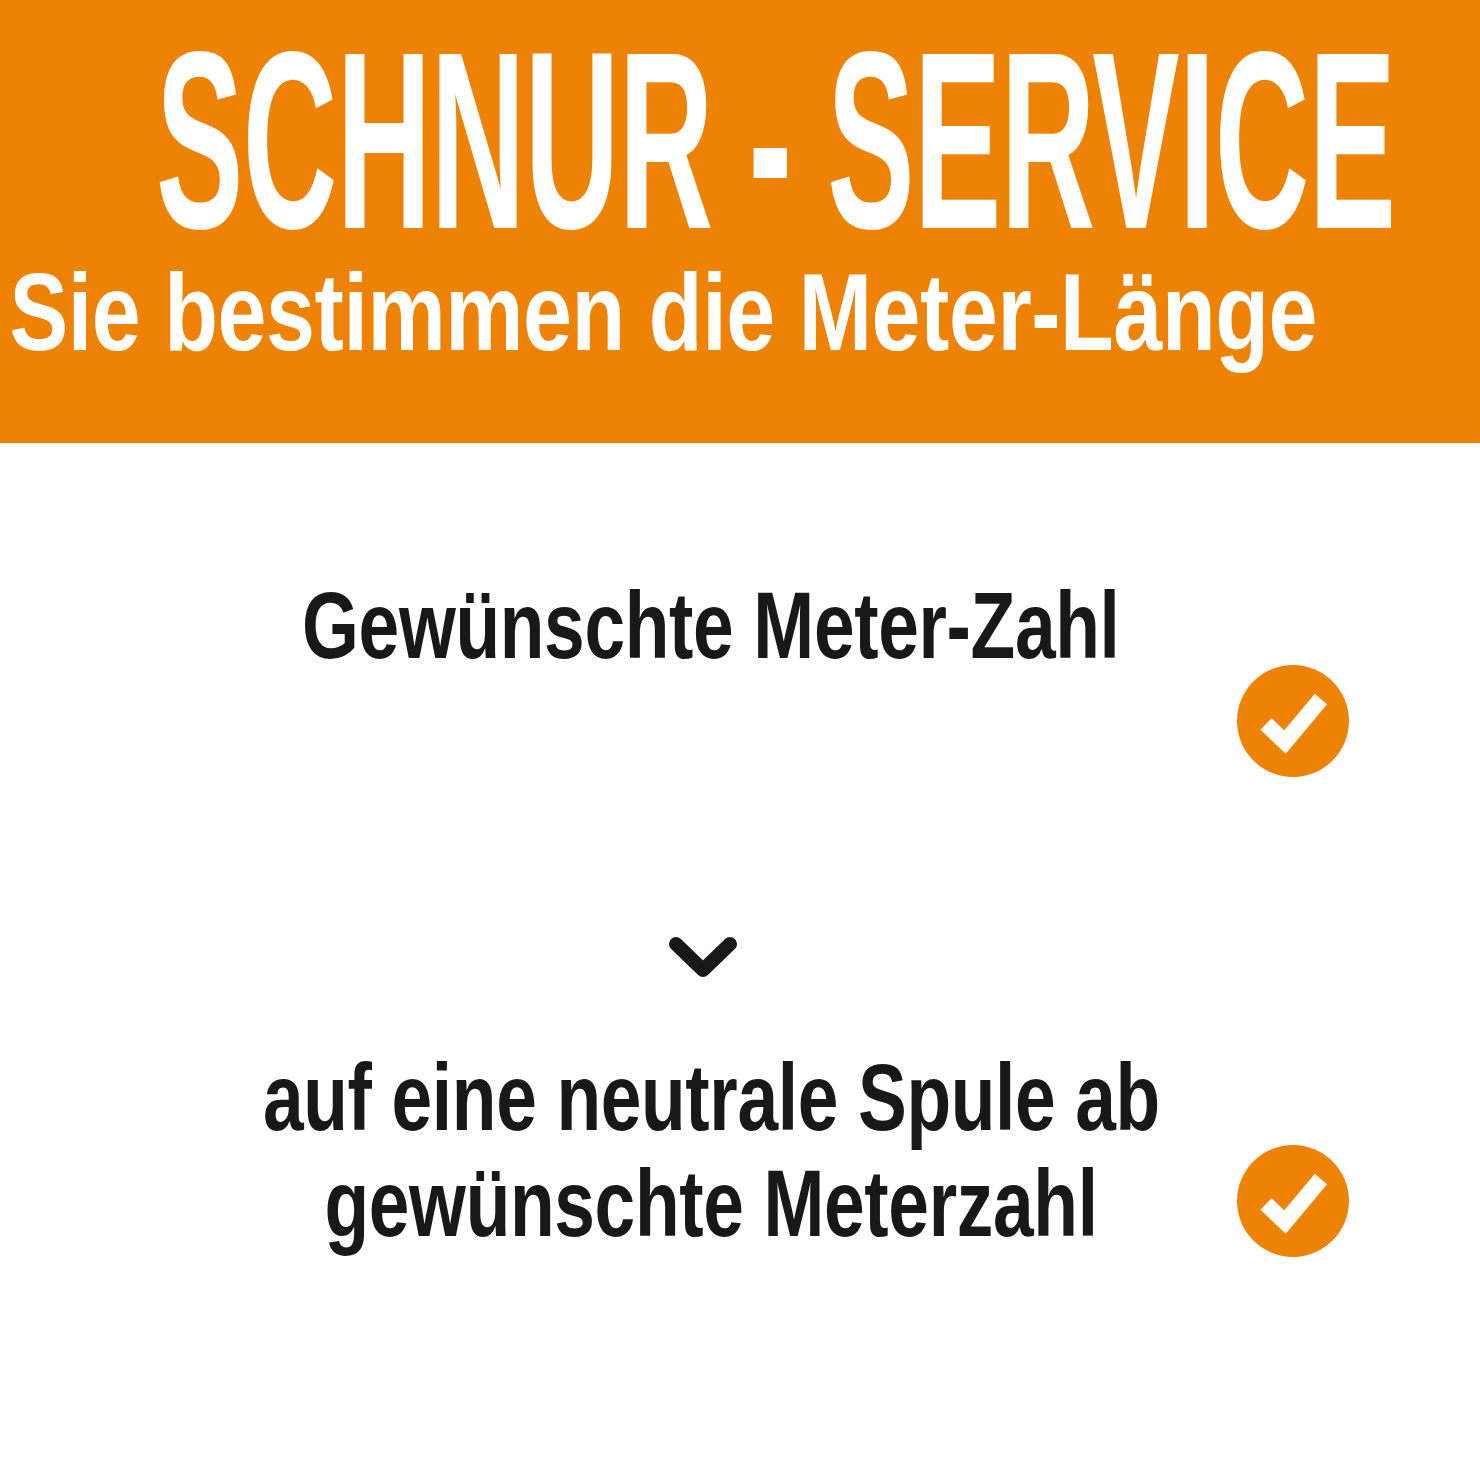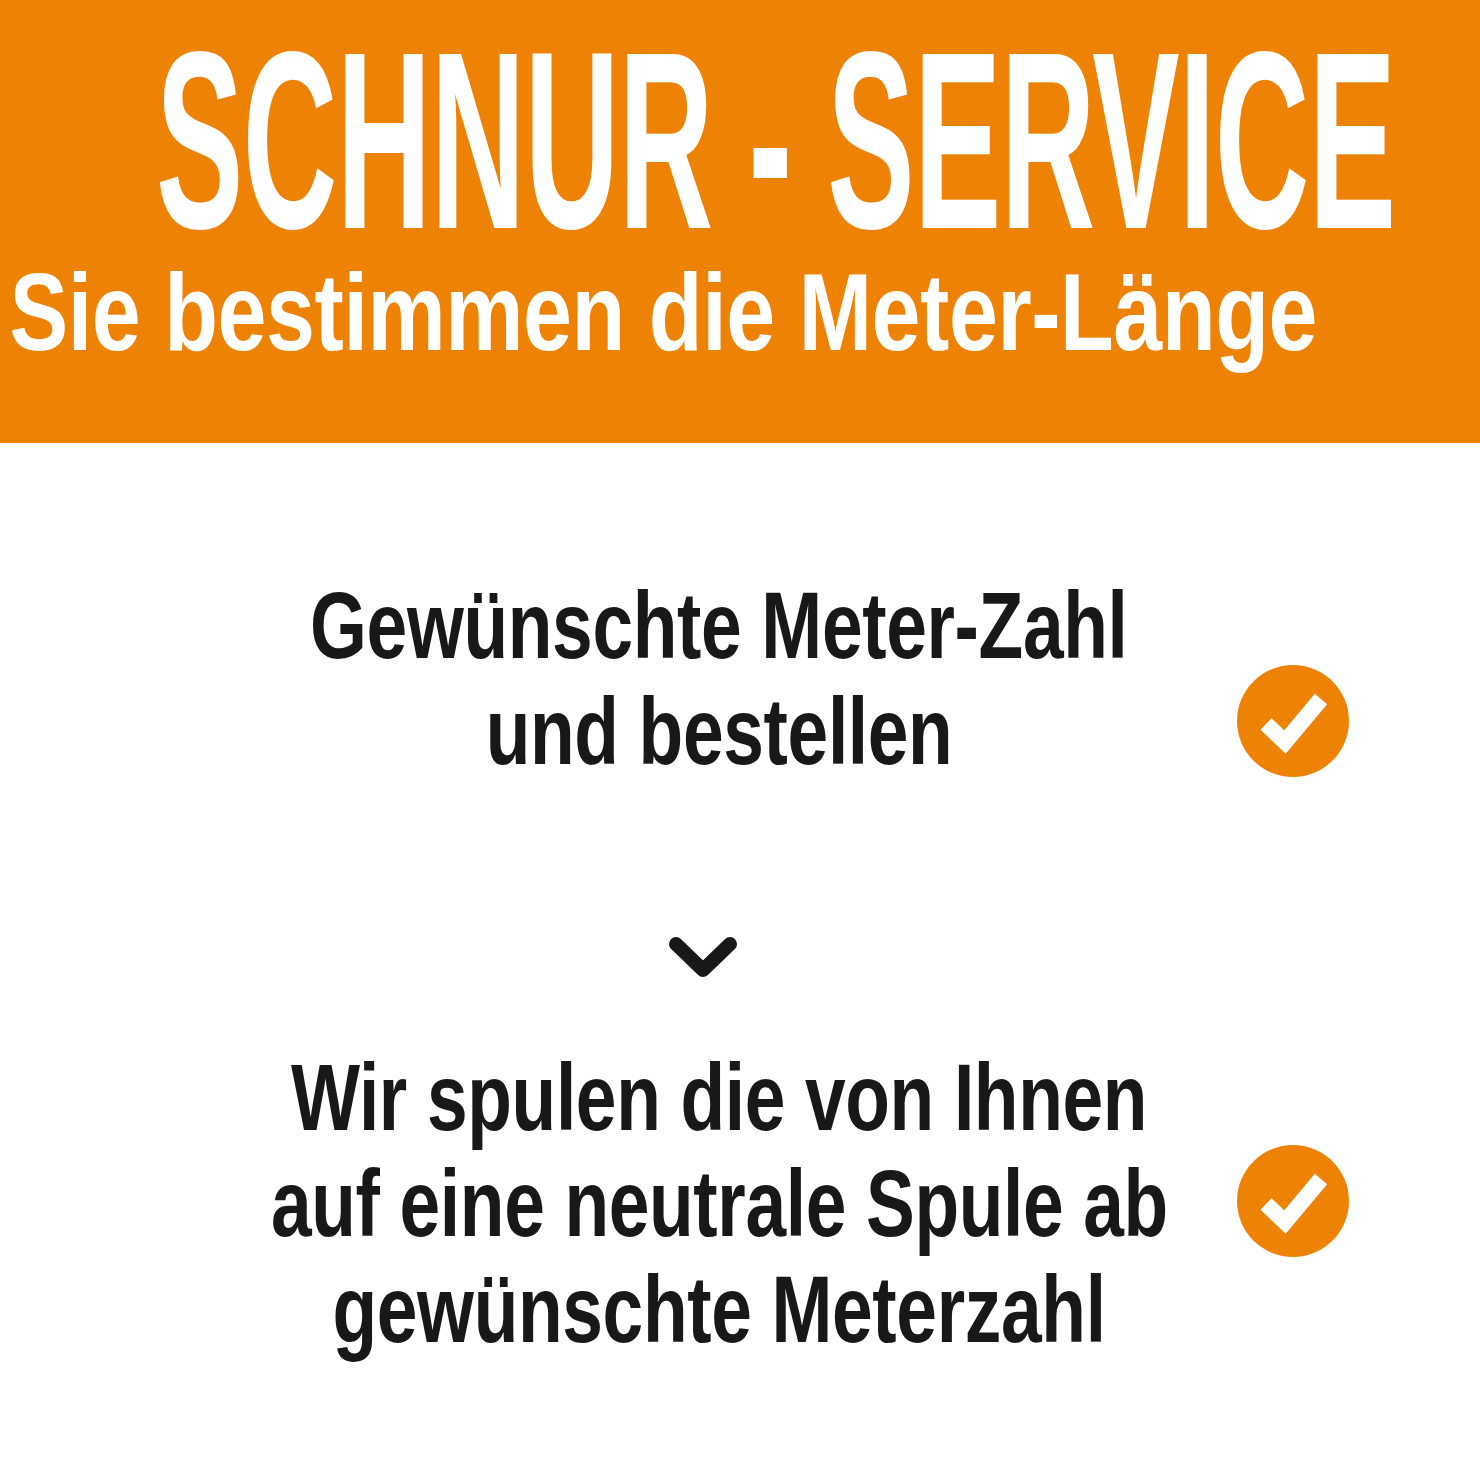--- a/index.html
+++ b/index.html
@@ -48,21 +48,21 @@
     justify-content: flex-end;
     color: var(--page-white, #ffffff);
     font-size: 110px;
     white-space: nowrap;
   }
   .subtitle-row .cx { display: inline-block; transform: scaleX(0.80); transform-origin: 50% 50%; letter-spacing: -0.005em; }
 
   
   .step {
     position: absolute;
-    left: 12px;
+    left: 4px;
     width: 1414px;            
     text-align: center;
     color: var(--text-black, #181818);
     font-size: 95px;
     line-height: 106px;
     white-space: nowrap;
   }
   .step .line { height: 106px; }
   .step .cx { display: inline-block; transform: scaleX(0.77); transform-origin: 50% 50%; letter-spacing: -0.005em; }
 
@@ -97,38 +97,36 @@
   <div class="title-row">
     <span class="cx">SCHNUR - SERVICE</span>
   </div>
 
   <div class="subtitle-row">
     <span class="cx">Sie bestimmen die Meter-Länge</span>
   </div>
 
   <div class="step step-1">
     <div class="line"><span class="cx">Gewünschte Meter-Zahl</span></div>
-    <div class="line"><span class="cx">und bestellen</span></div>
   </div>
 
   <div class="check-badge check-badge-1">
     <svg width="112" height="112" viewBox="0 0 112 112">
       <circle cx="56" cy="56" r="56" fill="var(--check-orange, #EE8205)"></circle>
       <path d="M29 59 L48 77 L84 34" fill="none" stroke="#ffffff" stroke-width="16" stroke-linecap="butt" stroke-linejoin="miter"></path>
     </svg>
   </div>
 
   <div class="chevron">
     <svg width="72" height="52" viewBox="0 0 72 52">
       <path d="M9 10 L36 36 L63 10" fill="none" stroke="var(--text-black, #181818)" stroke-width="14" stroke-linecap="round" stroke-linejoin="round"></path>
     </svg>
   </div>
 
   <div class="step step-2">
-    <div class="line"><span class="cx">Wir spulen die von Ihnen</span></div>
     <div class="line"><span class="cx">auf eine neutrale Spule ab</span></div>
     <div class="line"><span class="cx">gewünschte Meterzahl</span></div>
   </div>
 
   <div class="check-badge check-badge-2">
     <svg width="112" height="112" viewBox="0 0 112 112">
       <circle cx="56" cy="56" r="56" fill="var(--check-orange, #EE8205)"></circle>
       <path d="M29 59 L48 77 L84 34" fill="none" stroke="#ffffff" stroke-width="16" stroke-linecap="butt" stroke-linejoin="miter"></path>
     </svg>
   </div>

